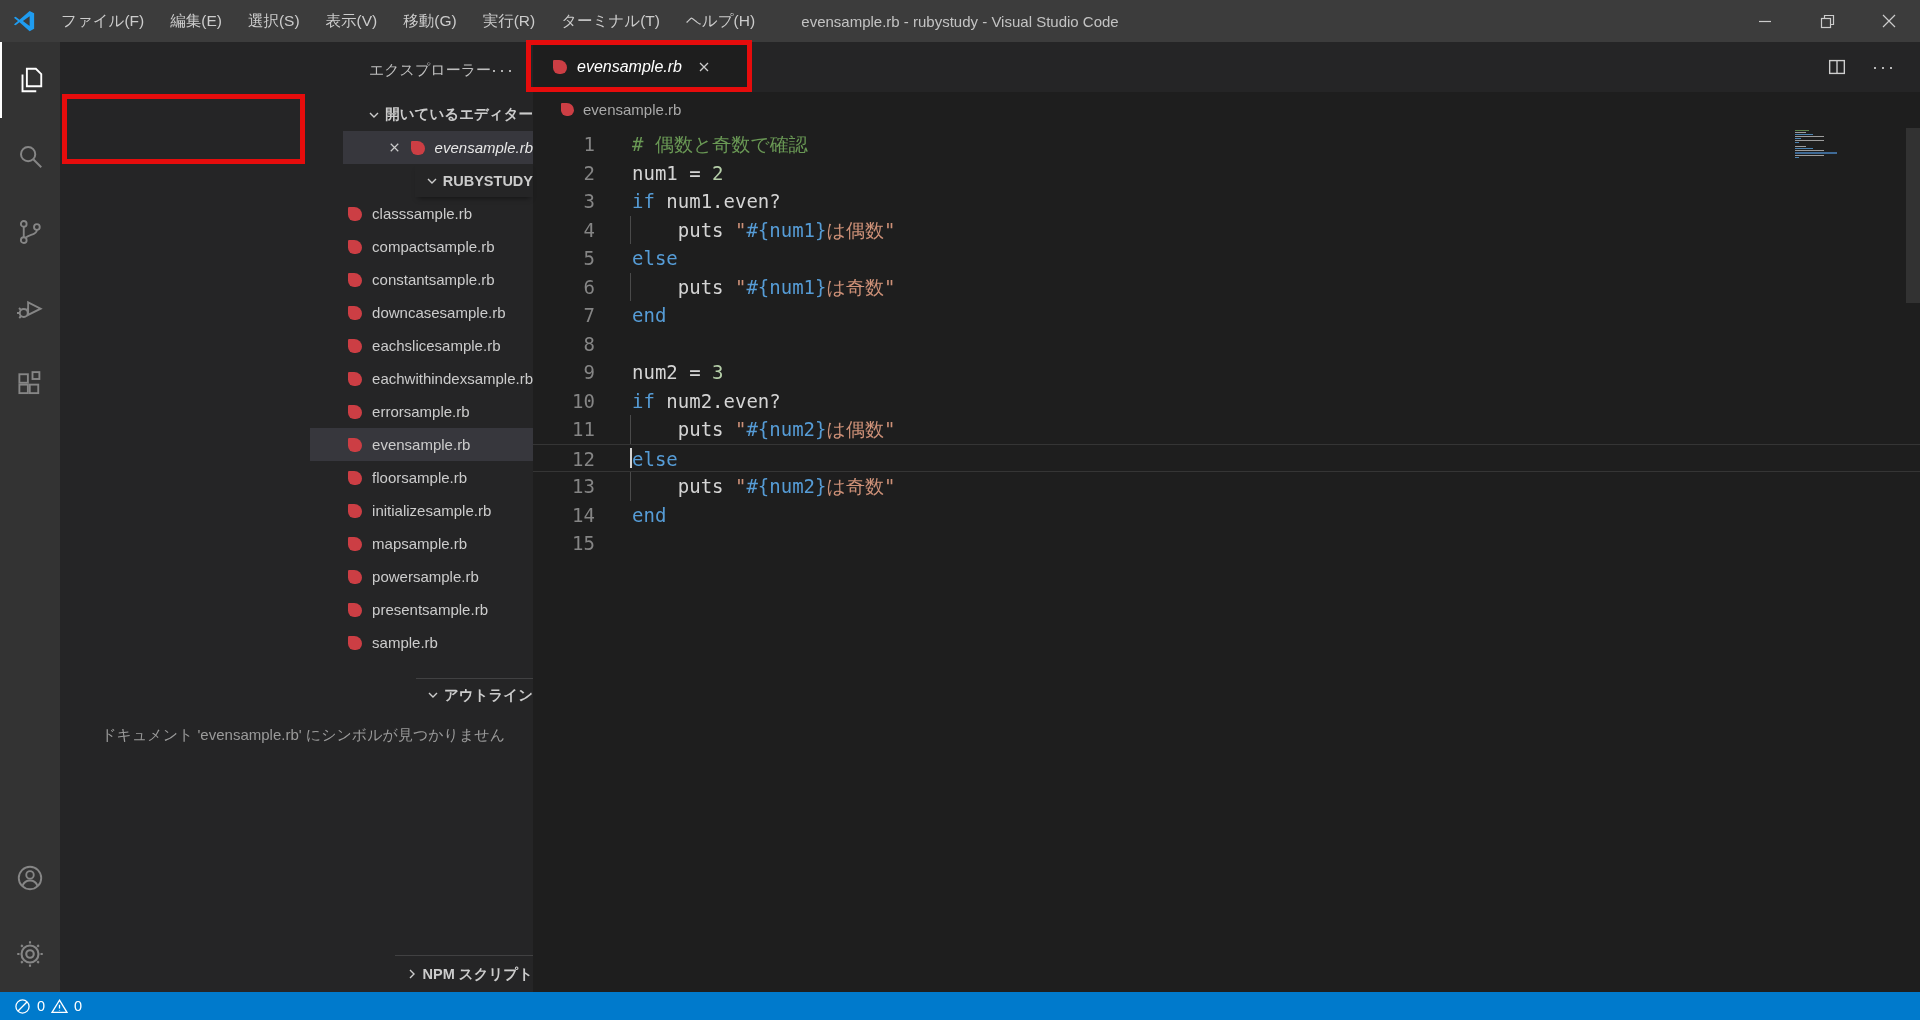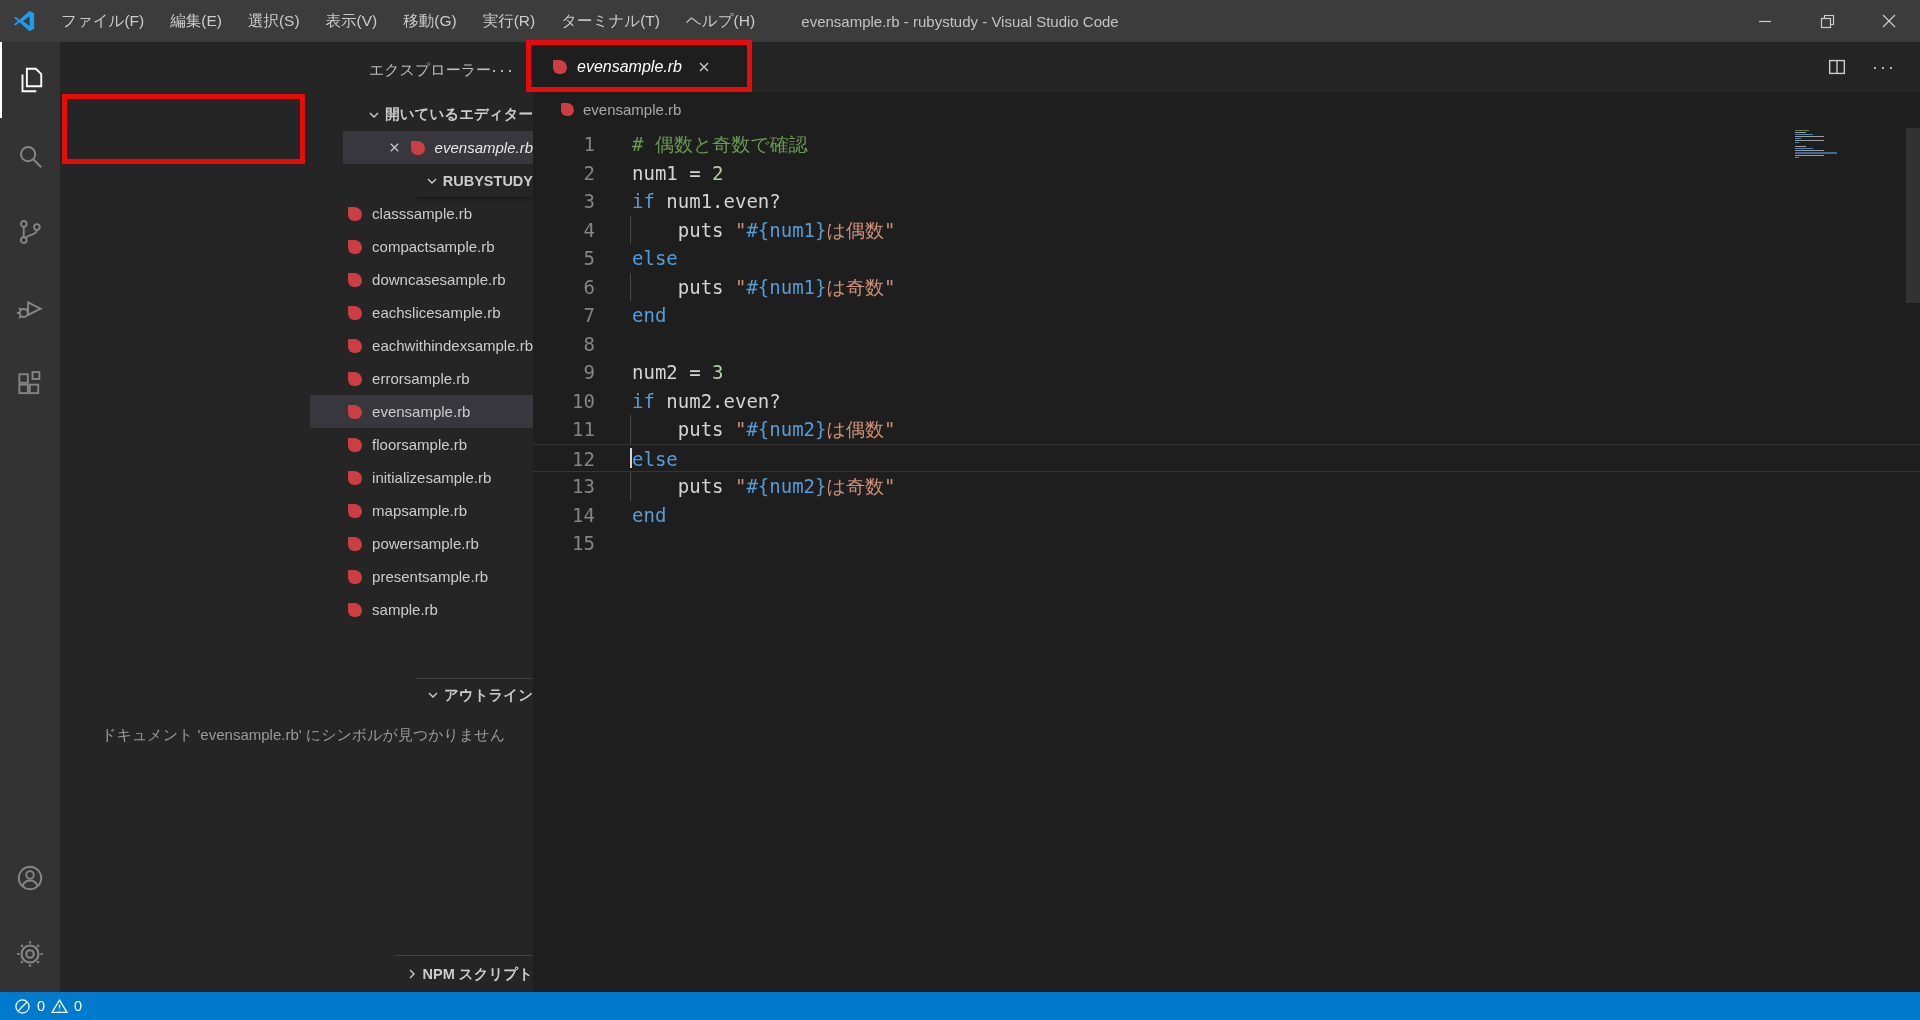--- a/index.html
+++ b/index.html
@@ -221,20 +221,24 @@
           <div class="file-row">
             <span class="rb-icon"></span>
             <span>classsample.rb</span>
           </div>
           <div class="file-row">
             <span class="rb-icon"></span>
             <span>compactsample.rb</span>
           </div>
           <div class="file-row">
             <span class="rb-icon"></span>
+            <span>constantsample.rb</span>
+          </div>
+          <div class="file-row">
+            <span class="rb-icon"></span>
             <span>downcasesample.rb</span>
           </div>
           <div class="file-row">
             <span class="rb-icon"></span>
             <span>eachslicesample.rb</span>
           </div>
           <div class="file-row">
             <span class="rb-icon"></span>
             <span>eachwithindexsample.rb</span>
           </div>

